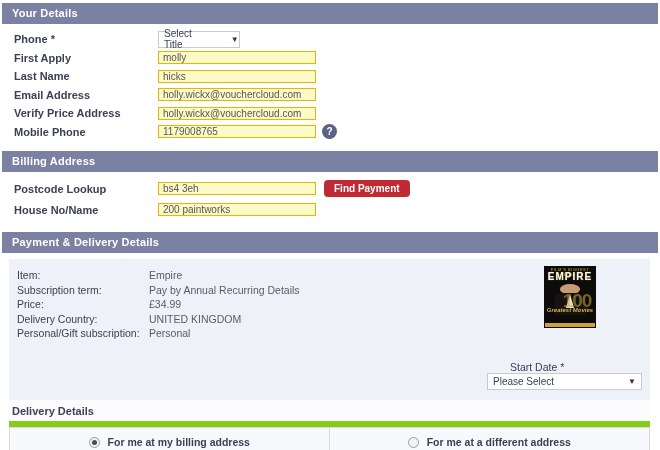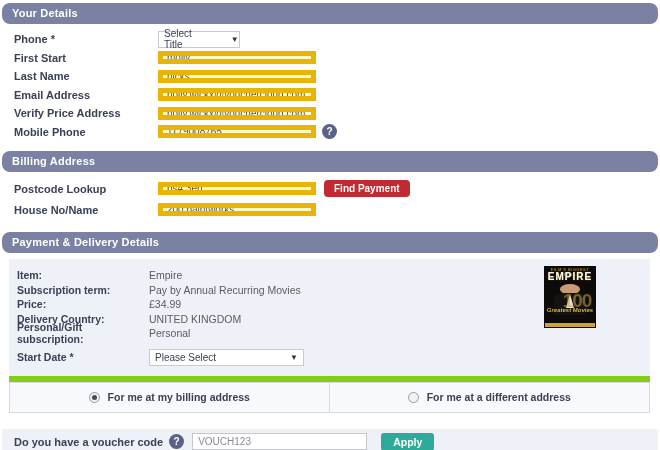--- a/index.html
+++ b/index.html
@@ -2,50 +2,50 @@
 <html><head>
 <meta charset="utf-8">
 <style>
   * { margin:0; padding:0; box-sizing:border-box; }
   html,body { width:660px; height:450px; background:#ffffff; overflow:hidden;
               font-family:"Liberation Sans", sans-serif; }
   .page { position:relative; width:660px; height:450px; padding:3px 2px 0 2px; }
 
   
   .secbar { background:#7a81a3; color:#ffffff; font-size:11px; font-weight:bold;
-            height:21px; line-height:21px; padding-left:10px; letter-spacing:.2px;border-radius:8px; }
+            height:21px; line-height:21px; padding-left:10px; letter-spacing:.2px; }
 
   
   .formwrap { padding:6px 0 0 0; }
   .frow { display:flex; align-items:center; height:18.5px; }
   .flabel { width:156px; padding-left:12px; font-size:11px; font-weight:bold; color:#3b4055; }
-  .tinput { width:158px; height:13px; background:#fbfbc8; border:5px solid #eab308;
+  .tinput { width:158px; height:13px; background:#fbfbc8; border:1px solid #eab308;
             font-size:10px; color:#555; padding:0 4px; outline:none;
             font-family:"Liberation Sans", sans-serif; }
   .selectbox { background:#ffffff; border:1px solid #c9c9d4; height:17px; display:flex;
                align-items:center; justify-content:space-between; padding:0 5px;
                font-size:10px; color:#3b4055; cursor:pointer; }
   .caret { font-size:8px; color:#333; margin-left:8px; }
   .qicon { width:15px; height:15px; border-radius:50%; background:#5c6285; color:#fff;
            font-size:10px; font-weight:bold; display:inline-flex; align-items:center;
            justify-content:center; margin-left:6px; cursor:pointer; }
 
   .gap10 { height:10px; } .gap12 { height:12px; } .gap16 { height:16px; }
 
   .brow { display:flex; align-items:center; height:21px; }
   .btn-red { background:#c02b33; color:#fff; border:none; border-radius:4px; height:17px;
              padding:0 10px; font-size:10px; font-weight:bold; margin-left:8px; cursor:pointer;
              font-family:"Liberation Sans", sans-serif; }
 
   
   .panel { position:relative; background:#eff1f8; margin:6px 8px 0 7px; padding:9px 8px 10px 8px; }
   .prow { display:flex; height:14.5px; align-items:center; }
-  .plabel { width:132px; font-size:10.5px; font-weight:bold; color:#3b4055; }
+  .plabel { width:132px; font-size:10.5px; font-weight:normal; color:#3b4055; }
   .pvalue { font-size:10.5px; color:#5a5a66; }
-  .prow-select { margin-top:8px; display:flex; align-items:center; }
+  .prow-select { margin-top:20px; display:flex; align-items:flex-end;flex-direction:column; }
   .startsel { width:155px; }
 
   
   .cover { position:absolute; right:54px; top:7px; width:52px; height:62px; background:#0c0b09;
            overflow:hidden; }
   .cov-top { position:absolute; top:1px; left:0; right:0; text-align:center; font-size:4px;
              color:#d4a93c; letter-spacing:.5px; }
   .cov-mast { position:absolute; top:5px; left:0; right:0; text-align:center; color:#f7f4ea;
               font-weight:bold; font-size:10px; letter-spacing:1px;
               text-shadow:0 0 1px #caa03a; }
@@ -97,21 +97,21 @@
   <div class="formwrap">
     <div class="frow">
       <div class="flabel">Phone *</div>
       <div class="selectbox" style="width:82px;gap:31px;">
         <span>Select Title</span>
         <span class="caret">▼</span>
       </div>
     </div>
 
     <div class="frow">
-      <div class="flabel">First Start</div>
+      <div class="flabel">First Apply</div>
       <input class="tinput" type="text" value="molly" style="">
     </div>
 
     <div class="frow">
       <div class="flabel">Last Name</div>
       <input class="tinput" type="text" value="hicks" style="">
     </div>
 
     <div class="frow">
       <div class="flabel">Email Address</div>
@@ -150,21 +150,21 @@
 
   <div class="secbar">Payment &amp; Delivery Details</div>
 
   <div class="panel">
     <div class="prow">
       <div class="plabel">Item:</div>
       <div class="pvalue">Empire</div>
     </div>
     <div class="prow">
       <div class="plabel">Subscription term:</div>
-      <div class="pvalue">Pay by Annual Recurring Movies</div>
+      <div class="pvalue">Pay by Annual Recurring Details</div>
     </div>
     <div class="prow">
       <div class="plabel">Price:</div>
       <div class="pvalue">£34.99</div>
     </div>
     <div class="prow">
       <div class="plabel">Delivery Country:</div>
       <div class="pvalue">UNITED KINGDOM</div>
     </div>
     <div class="prow">
@@ -185,20 +185,21 @@
       <div class="cov-head"></div>
       <div class="cov-body"></div>
       <div class="cov-shirt"></div>
       <div class="cov-100">100</div>
       <div class="cov-script">Greatest Movies</div>
       <div class="cov-strip"></div>
     </div>
   </div>
 
   <div class="delivery">
+    <div class="dhead">Delivery Details</div>
     <div class="dtable">
       <div class="dcell">
         <span class="radio checked"></span>
         <span class="dopt">For me at my billing address</span>
       </div>
       <div class="dcell">
         <span class="radio"></span>
         <span class="dopt">For me at a different address</span>
       </div>
     </div>

